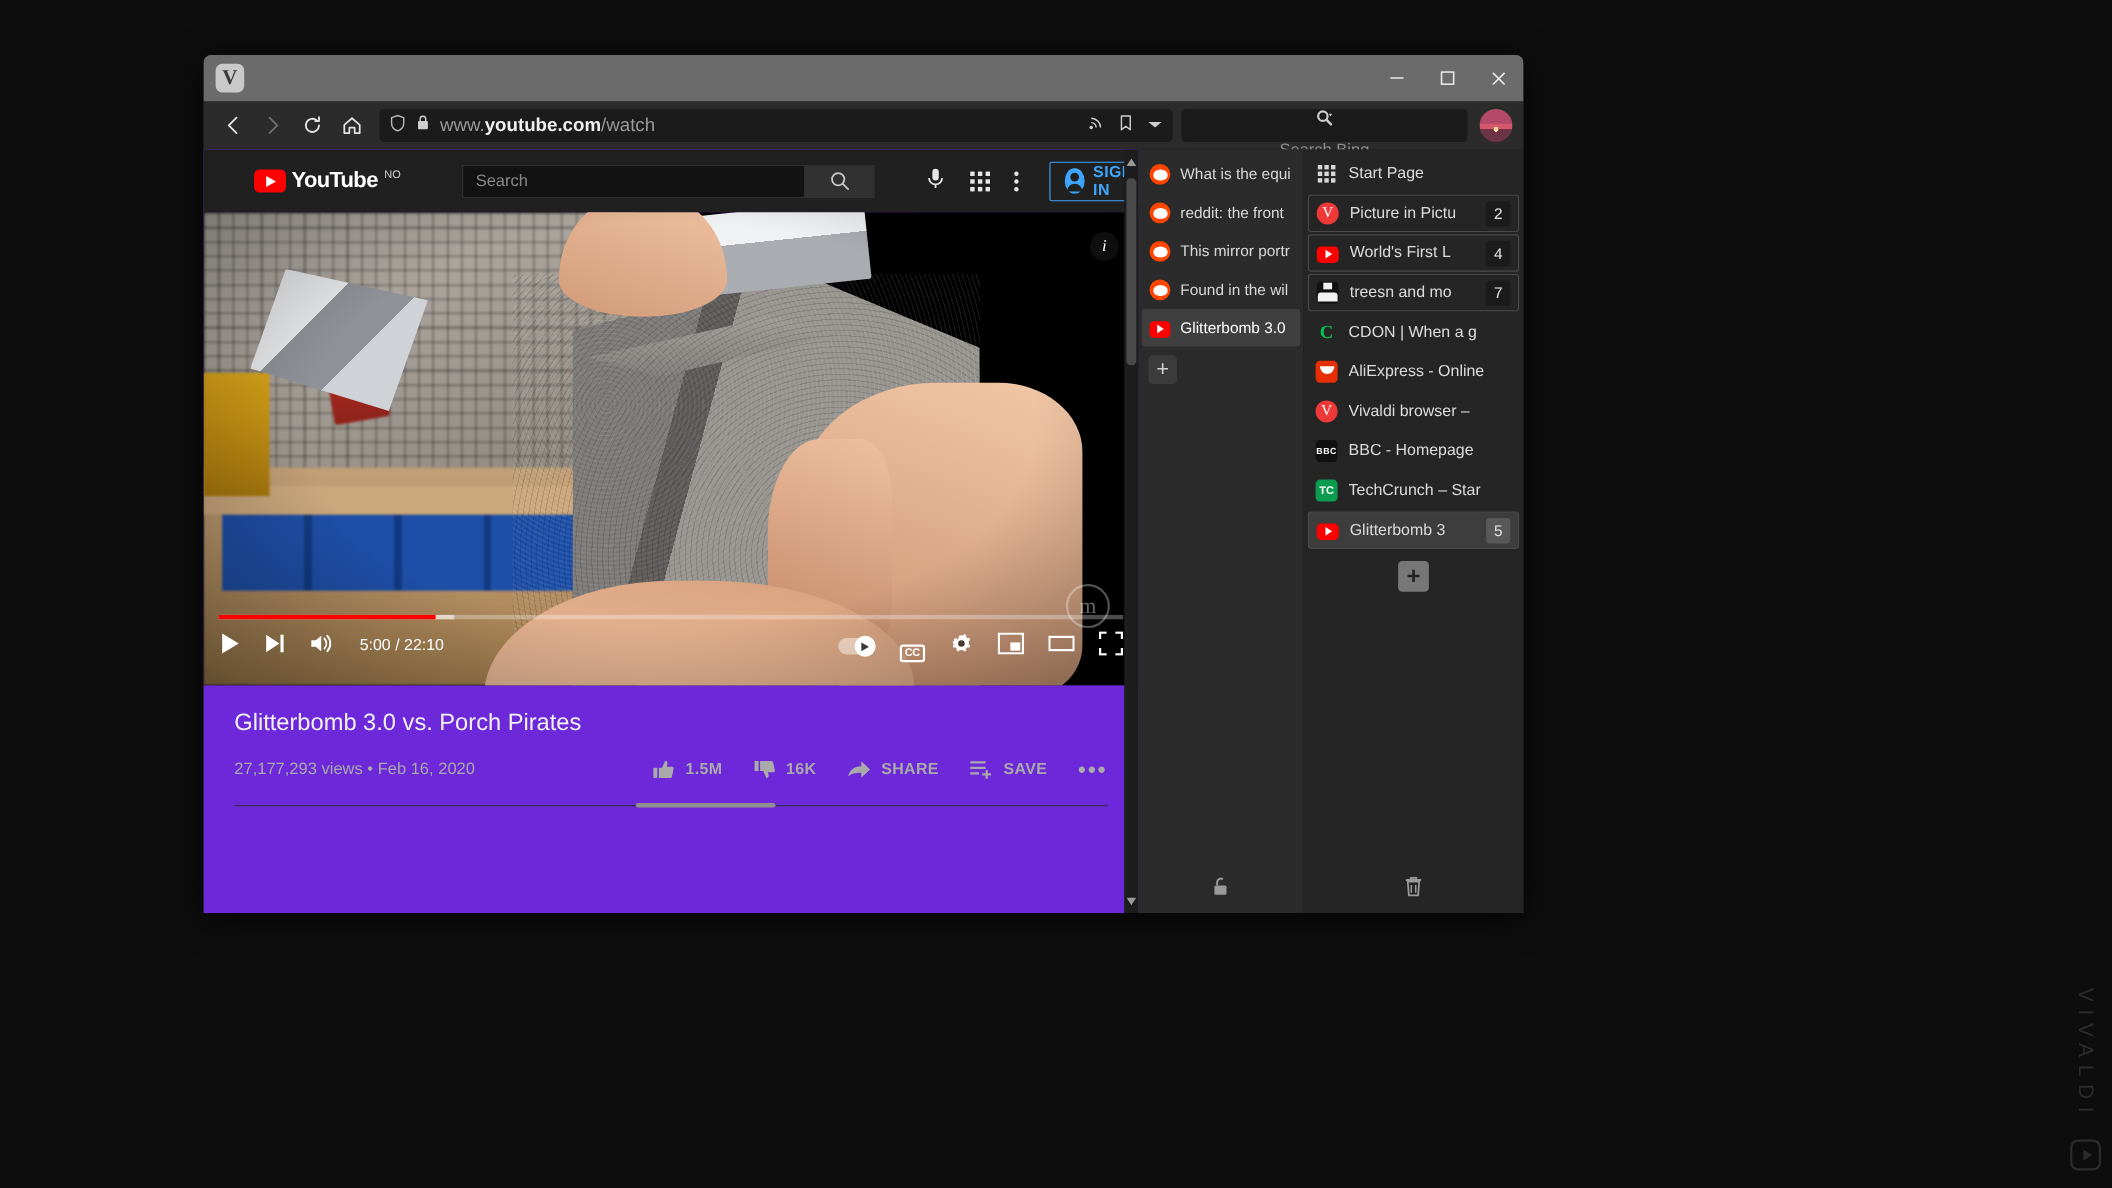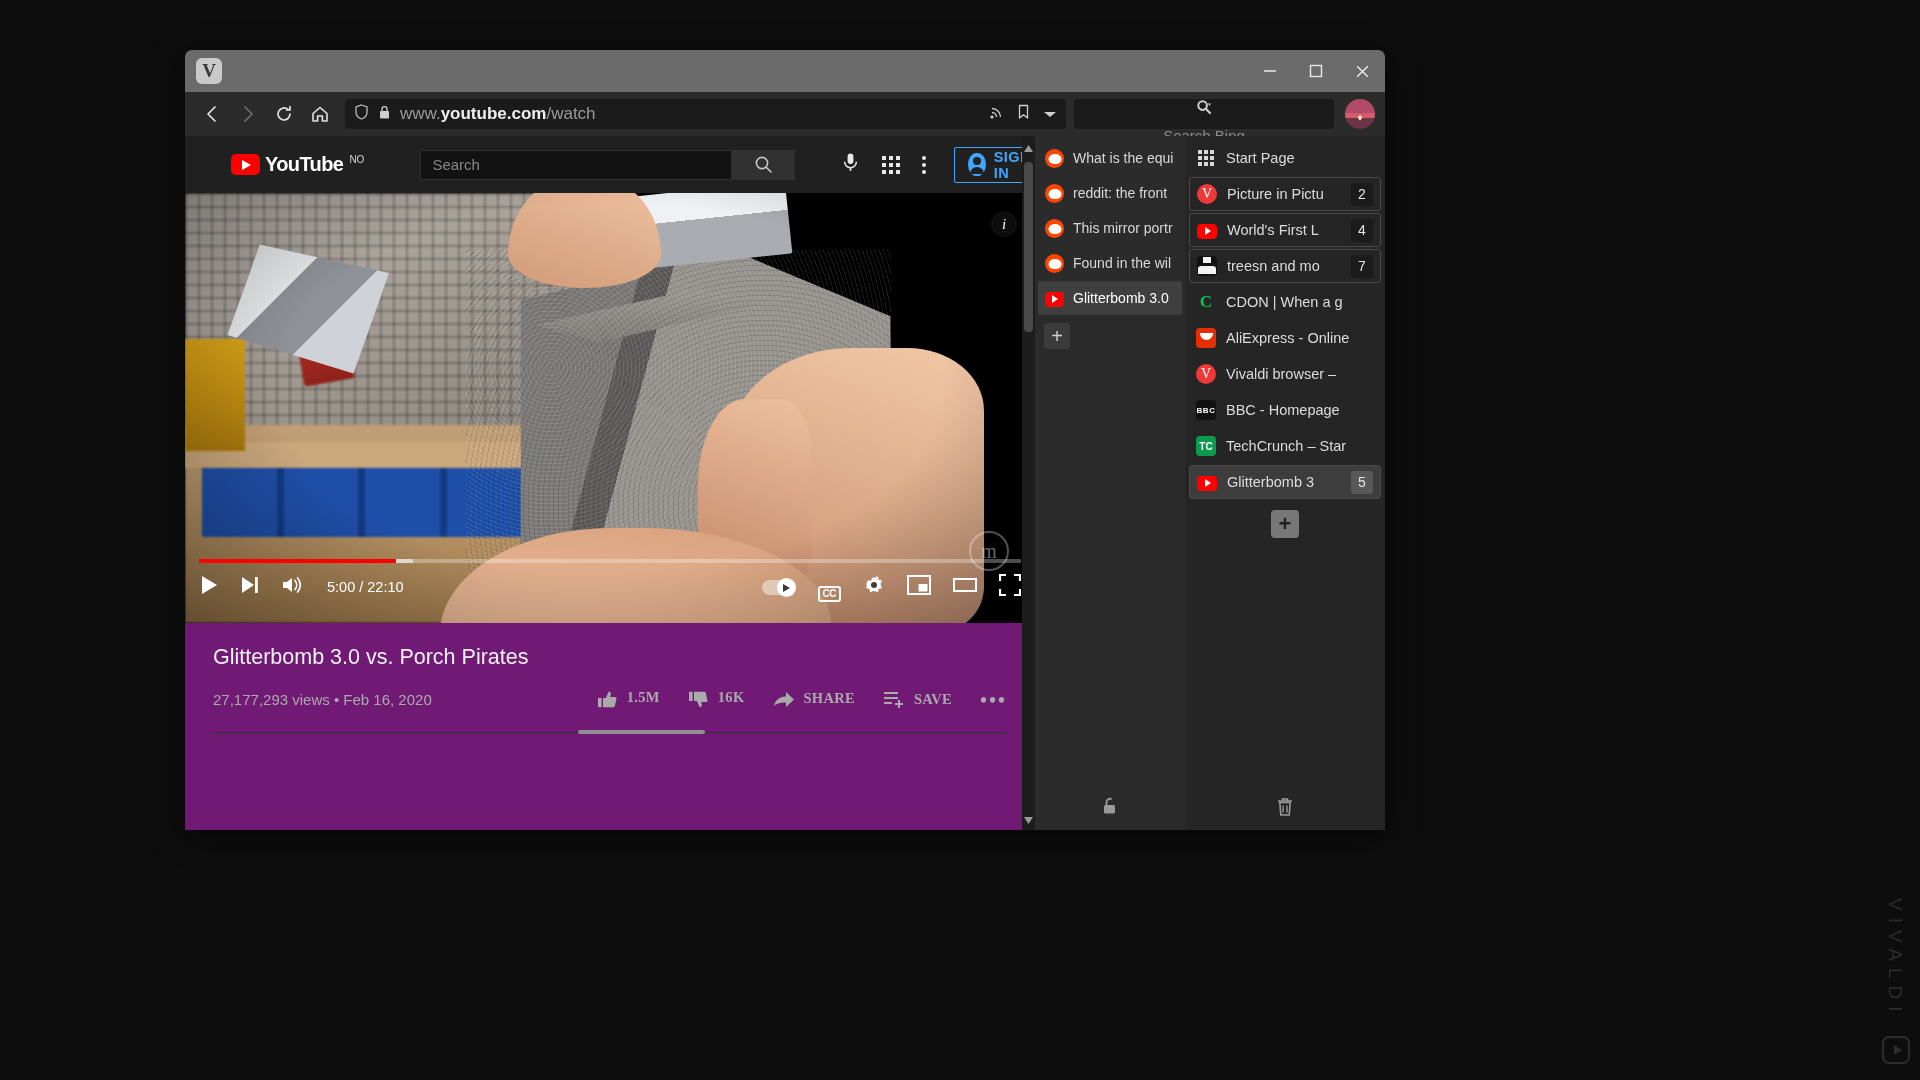--- a/index.html
+++ b/index.html
@@ -110,21 +110,21 @@
     overflow: hidden;
   }
 
   
   .page {
     position: absolute; left: 0; right: 0;
     top: 86px; bottom: 0;
     background: #181818;
     display: flex;
   }
-  .web-view { flex: 1; position: relative; overflow: hidden; background: #701a75; }
+  .web-view { flex: 1; position: relative; overflow: hidden; background: #6d28d9; }
 
   
   .yt-head {
     height: 57px; background: #202020;
     display: flex; align-items: center; padding: 0 14px; gap: 14px;
   }
   .hamburger { width: 22px; display: flex; flex-direction: column; gap: 4px; margin: 0 10px 0 8px; }
   .hamburger i { display: block; height: 2px; background: #e8e8e8; }
   .yt-logo { display: flex; align-items: flex-start; gap: 5px; }
   .yt-play {
@@ -305,21 +305,21 @@
     border: 2px solid #fff; border-radius: 3px; padding: 1px 3px;
     font-size: 10px; font-weight: bold; letter-spacing: -.5px; line-height: 10px; margin-top: 14px;
   }
 
   
   .below { padding: 22px 28px 0; }
   .video-title { color: #f1f1f1; font-size: 21.5px; font-weight: normal; }
   .meta-row { display: flex; align-items: center; margin-top: 19px; }
   .views { color: #aaa; font-size: 15px; }
   .actions { margin-left: auto; display: flex; align-items: center; gap: 28px; color: #aaa; }
-  .action { display: flex; gap: 9px; font-size: 14.5px; font-weight: bold; letter-spacing: .3px; font-family: Liberation Serif, serif; }
+  .action { display: flex; align-items: center; gap: 9px; font-size: 14.5px; font-weight: bold; letter-spacing: .3px; }
   .action .dots { letter-spacing: 2px; font-size: 20px; line-height: 10px; }
   .divider { margin: 22px 0 0; height: 1px; background: #303030; position: relative; }
   .divider::after {
     content: ""; position: absolute; left: 46%; top: -2px;
     width: 16%; height: 4px; background: #909090; border-radius: 2px;
   }
   .channel-row { display: flex; align-items: center; margin-top: 22px; }
   .channel-av {
     width: 42px; height: 42px; border-radius: 50%;
     background: #3c3c3c; position: relative; overflow: hidden;

